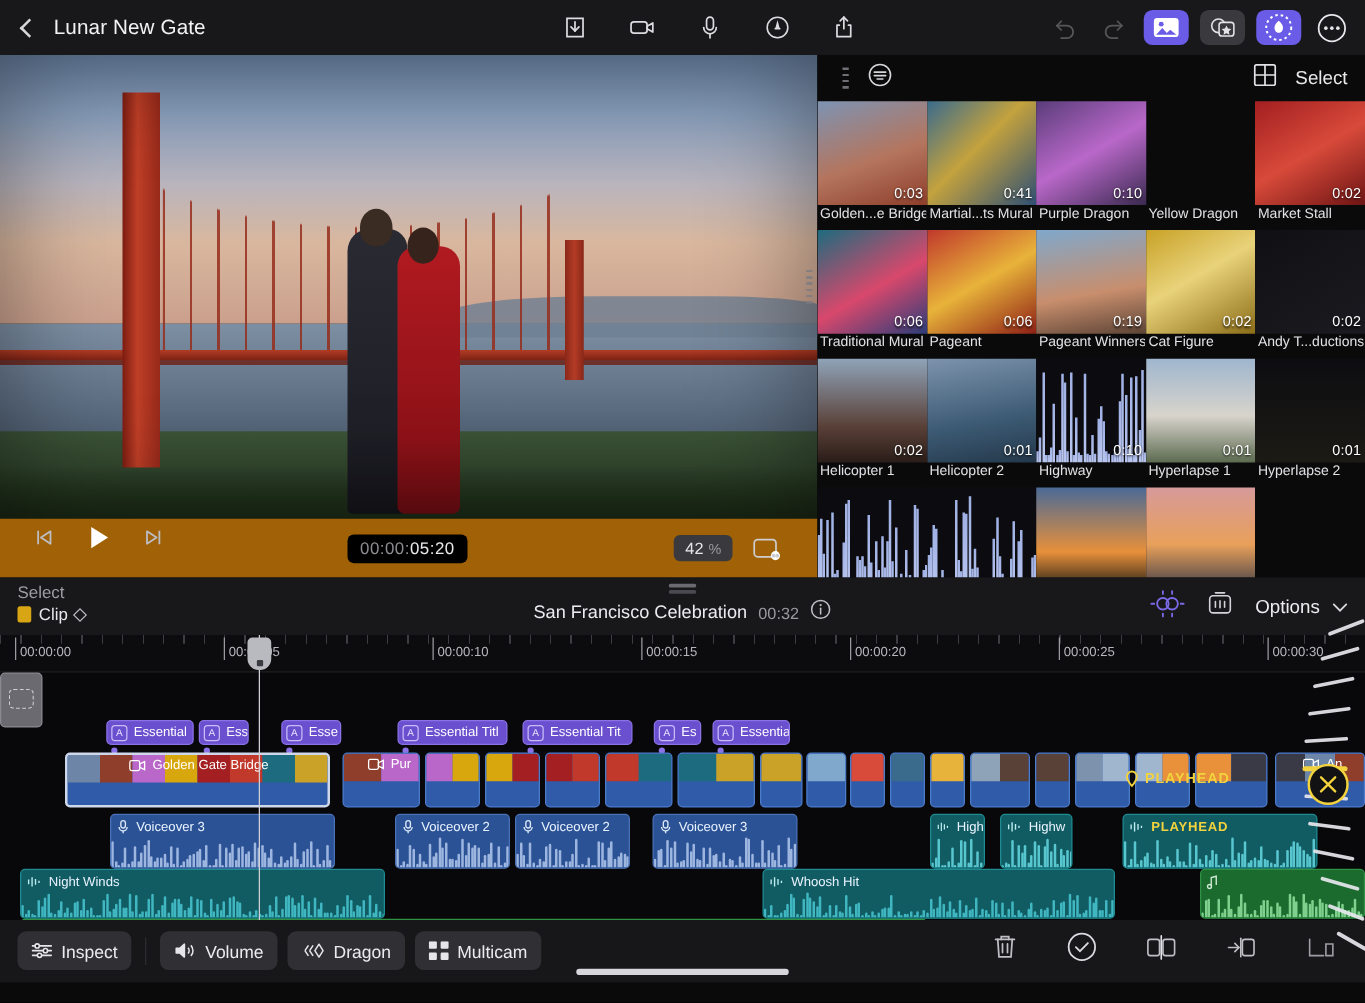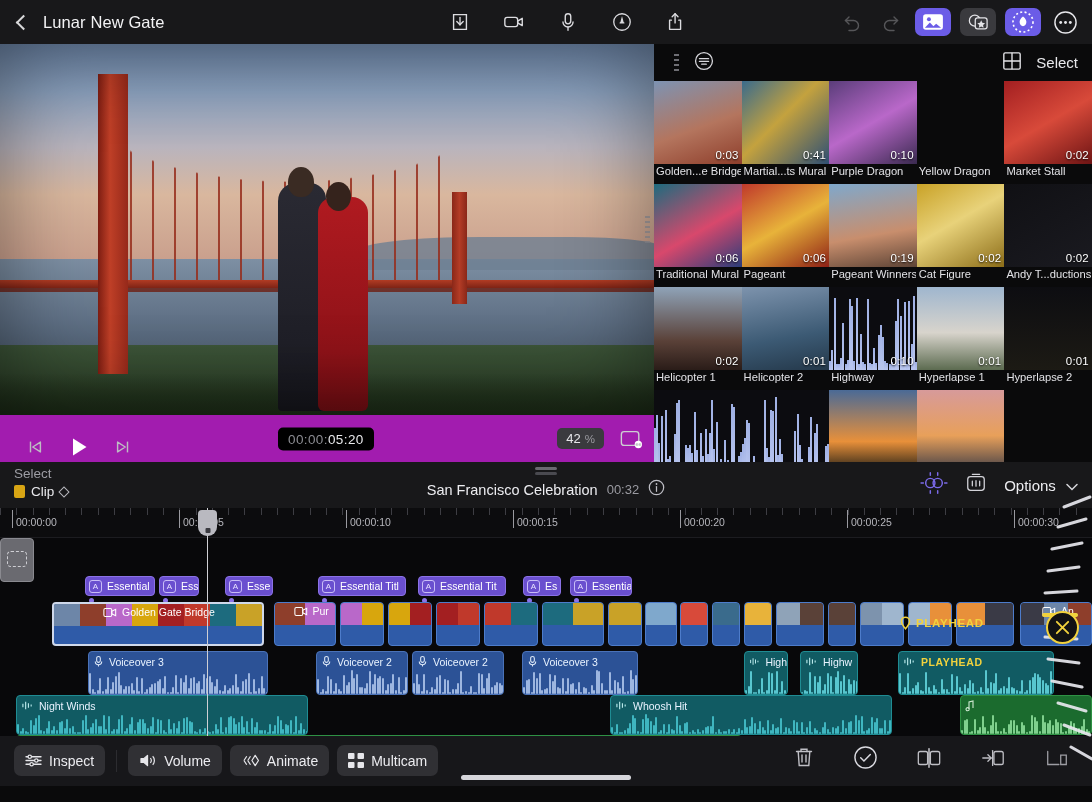--- a/index.html
+++ b/index.html
@@ -85,33 +85,33 @@
     background: linear-gradient(to bottom,#b01a20 0%,#8e1218 72%,#6d0d12 100%);
     border-radius: 16px 16px 6px 6px;
   }
   .woman-head { position:absolute; left: 54px; bottom: 200px; width: 25px; height: 29px; background:#35231c; border-radius:50%; }
   .pv-vignette { position:absolute; inset:0; box-shadow: inset 0 0 90px rgba(0,0,0,.45); }
   .pv-grip { position:absolute; right:4px; top:50%; transform:translateY(-50%); width:5px; height:28px;
     background: repeating-linear-gradient(to bottom,#7a7a80 0 2px,transparent 2px 5px); opacity:.75;}
 
   
   .playerbar {
-    position:absolute; left:0; top:415px; width:654px; height:47px; background:#a21caf;
-    display:flex; align-items:flex-end;
+    position:absolute; left:0; top:415px; width:654px; height:47px; background:#a16207;
+    display:flex; align-items:flex-start;
   }
   .pb-left { display:flex; align-items:center; gap:14px; padding-left:20px; }
   .pb-btn { width:30px; height:30px; display:flex; align-items:center; justify-content:center; }
   .tc-box {
     position:absolute; left:278px; top:50%; transform:translateY(-50%);
     background:#000; border-radius:5px; padding:4px 10px;
     color:#e9e9ec; font-size:13.5px; letter-spacing:.4px;
     font-family:"Liberation Sans", sans-serif;
   }
   .tc-box .dimpart { color:#8c8c92; }
-  .pb-right { position:absolute; right:8px; top:50%; transform:translateY(-50%); display:flex; align-items:center; gap:12px;}
+  .pb-right { position:absolute; right:26px; top:50%; transform:translateY(-50%); display:flex; align-items:center; gap:12px;}
   .zoom-pill {
     background:#3a3a3e; border-radius:5px; padding:3px 9px; color:#e6e6ea; font-size:13px;
     display:flex; gap:4px; align-items:baseline;
   }
   .zoom-pill .pct { color:#9a9aa0; font-size:11.5px; }
 
   
   .media {
     position:absolute; left:654px; top:44px; width:438px; height:418px; background:#0a0a0b;
     overflow:hidden;
@@ -1566,21 +1566,21 @@
           </span>
           <span>Volume</span>
         </div>
         <div class="bb-btn">
           <span style="display: flex;">
             <svg width="19" height="15" viewBox="0 0 20 16" fill="none" stroke="#e6e6ea" stroke-width="1.3" stroke-linejoin="round">
               <path d="M3 8l3-4.5M3 8l3 4.5M7 8l3-4.5M7 8l3 4.5"></path>
               <path d="M15 2.5 18.5 8 15 13.5 11.5 8z"></path>
             </svg>
           </span>
-          <span>Animate</span>
+          <span>Dragon</span>
         </div>
         <div class="bb-btn">
           <span style="display: flex;">
             <svg width="16" height="16" viewBox="0 0 16 16" fill="#e6e6ea">
               <rect x="0" y="0" width="6.5" height="6" rx="1"></rect>
               <rect x="9.5" y="0" width="6.5" height="6" rx="1"></rect>
               <rect x="0" y="9" width="6.5" height="6" rx="1"></rect>
               <rect x="9.5" y="9" width="6.5" height="6" rx="1"></rect>
             </svg>
           </span>

